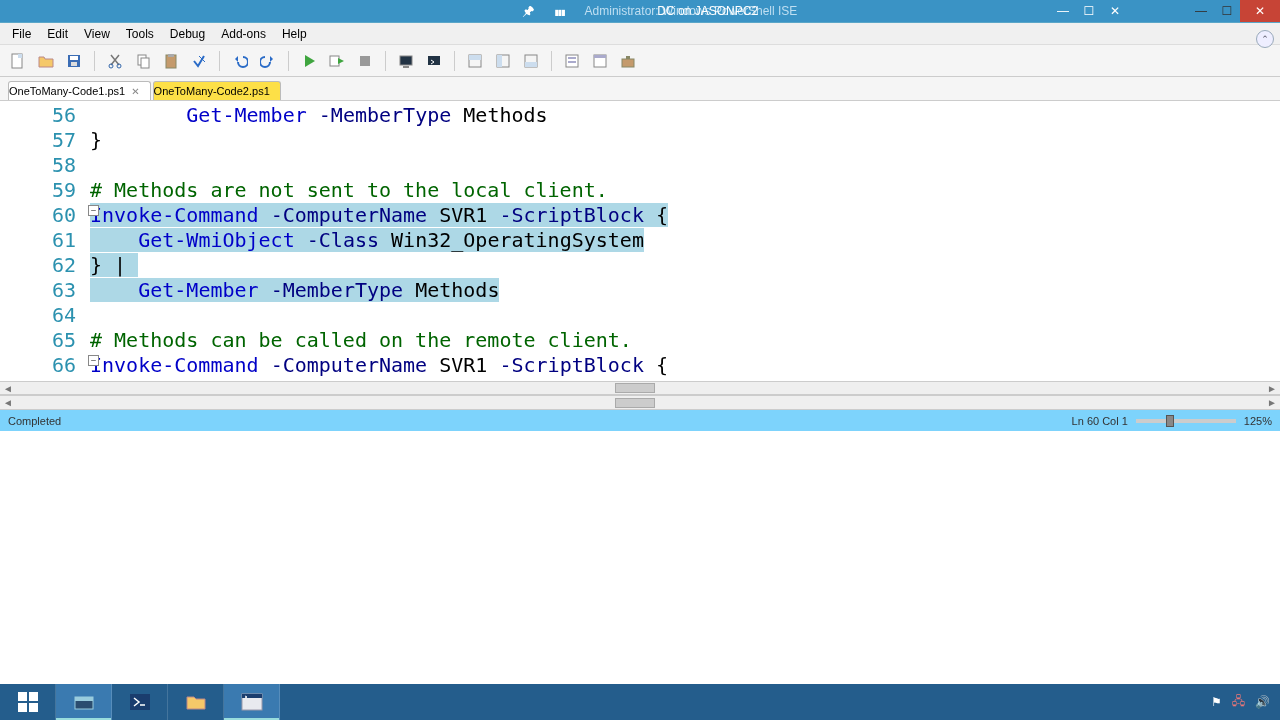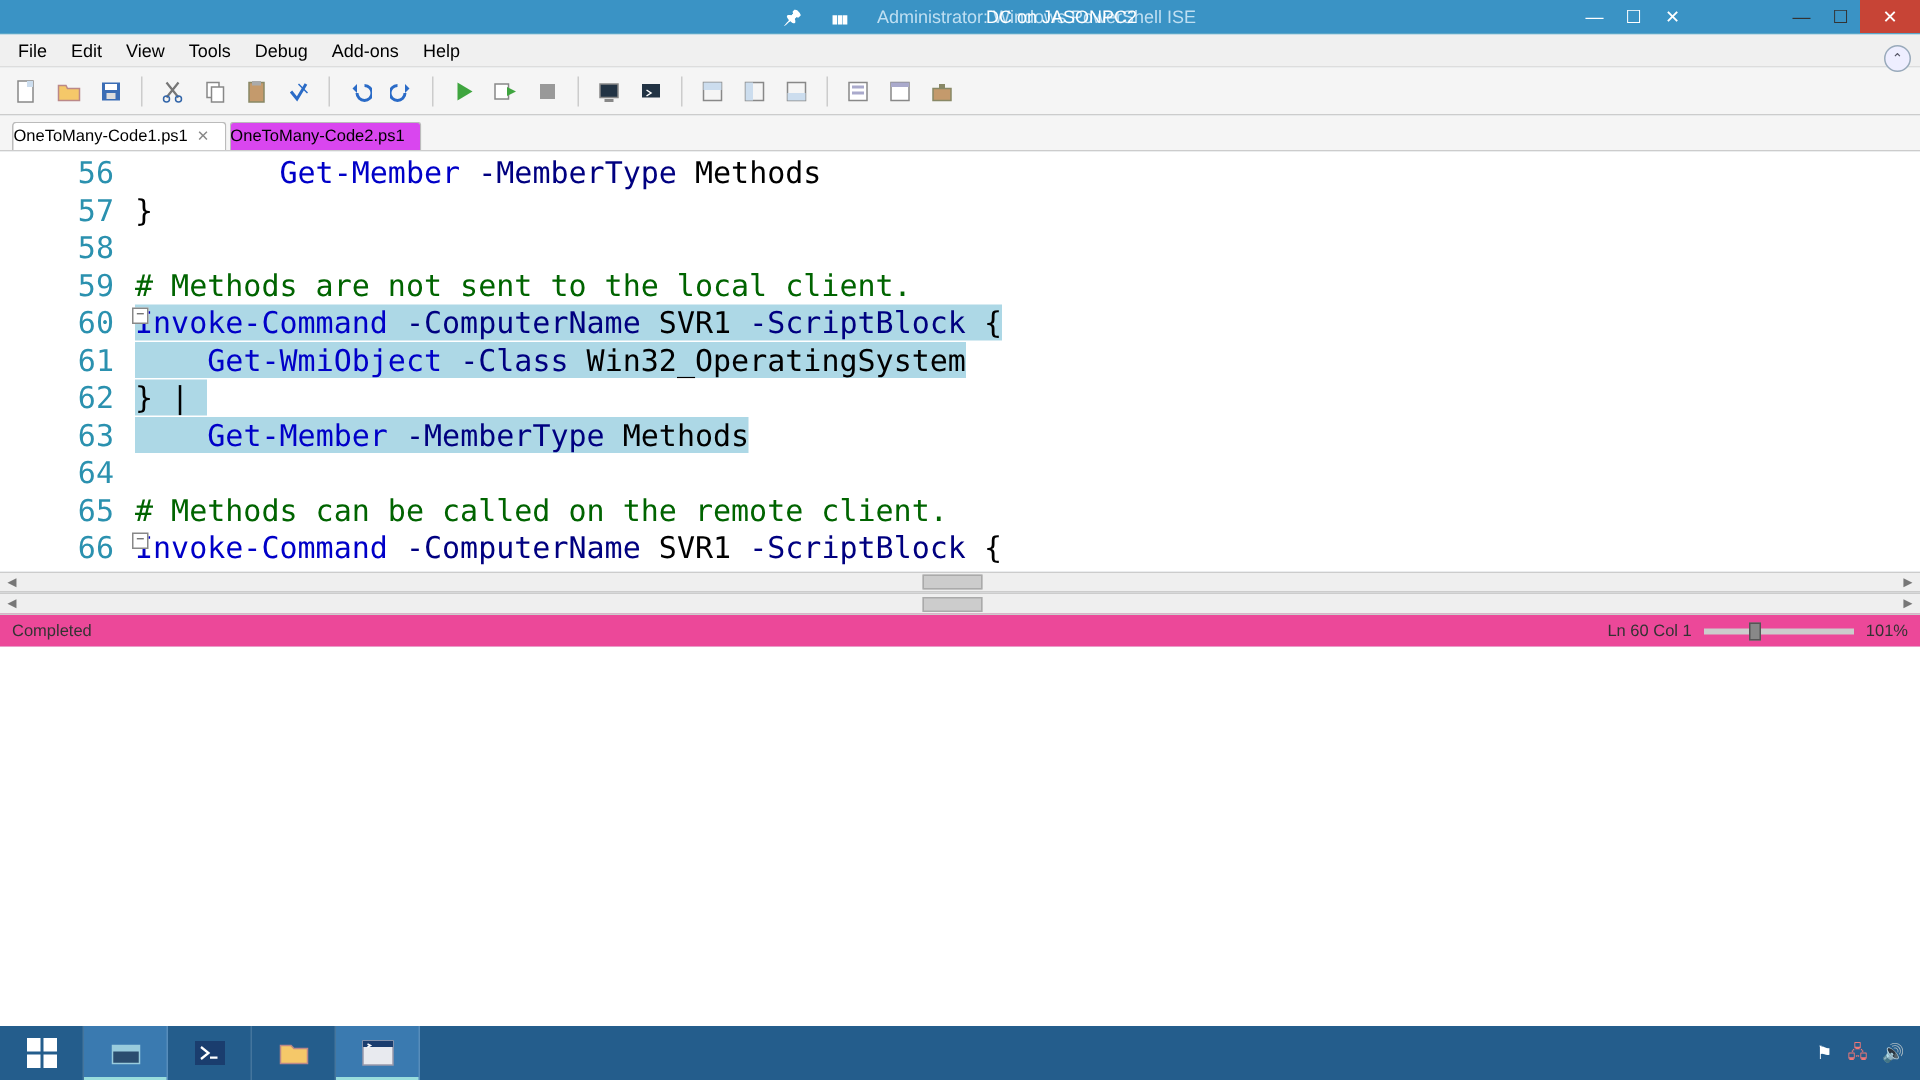--- a/index.html
+++ b/index.html
@@ -17,41 +17,41 @@
 .window-inner { background:#d4e6f1; border-top:1px solid #5aa6c8;}
 .menubar { height:22px; display:flex; align-items:center; padding:0 4px; background:#f0f0f0; border-bottom:1px solid #ddd;}
 .menubar span { padding:2px 8px; font-size:12px; cursor:default;}
 .toolbar { height:32px; background:#f5f5f5; border-bottom:1px solid #ccc; display:flex; align-items:center; padding:0 6px; gap:4px;}
 .toolbar .btn{ width:24px; height:24px; display:flex; align-items:center; justify-content:center; border-radius:2px;}
 .toolbar .sep{ width:1px; height:20px; background:#ccc; margin:0 4px;}
 .expand-toggle{ position:absolute; right:6px; top:30px; width:18px; height:18px; border:1px solid #9ab; background:#eef; border-radius:9px; display:flex; align-items:center; justify-content:center; font-size:9px; color:#556;}
 
 .tabs { height:24px; background:#f5f5f5; display:flex; align-items:flex-end; padding:0 8px; gap:2px; border-bottom:1px solid #ccc;}
 .tab { padding:3px 10px 3px 0; background:#fff; border:1px solid #bbb; border-bottom:none; font-size:11px; border-radius:3px 3px 0 0; display:flex; align-items:center; gap:6px;}
-.tab.inactive{ background:#d946ef;}
+.tab.inactive{ background:#fde047;}
 .tab .x{ color:#888; font-size:10px;}
 
 .editor { background:#fff; height:280px; display:flex; font-family:Consolas,monospace; font-size:20px; overflow:hidden; position:relative;}
 .gutter{ width:90px; text-align:right; color:#2b91af; padding-right:14px; line-height:25px; padding-top:2px; user-select:none;}
 .gutter .fold{ position:absolute; left:88px; width:11px; height:11px; border:1px solid #888; background:#fff; font-size:9px; line-height:9px; text-align:center; color:#555;}
 .code{ flex:1; line-height:25px; padding-top:2px; white-space:pre; color:#000;}
 .code .cmd{color:#0000c8;} .code .param{color:#000080;} .code .arg{color:#000000;} .code .cmt{color:#006400;}
 .sel{ background:#add8e6;}
 .editor-scroll{ height:14px; background:#efefef; border-top:1px solid #ccc; border-bottom:1px solid #ccc; display:flex; align-items:center;}
 .editor-scroll .arrow{width:16px; text-align:center; color:#777; font-size:10px;}
 .editor-scroll .track{flex:1; height:14px; position:relative;}
 .editor-scroll .thumb{position:absolute; left:48%; width:40px; height:10px; top:2px; background:#ccc; border:1px solid #aaa;}
 
 .console{ background:#012456; color:#eeedf0; height:240px; font-family:Consolas,monospace; font-size:20px; padding:8px 12px; white-space:pre; overflow:hidden; line-height:25px;}
 .console-scroll{ height:14px; background:#efefef; border-top:1px solid #ccc; display:flex; align-items:center;}
 .console-scroll .arrow{width:16px; text-align:center; color:#777; font-size:10px;}
 .console-scroll .track{flex:1; position:relative; height:14px;}
 .console-scroll .thumb{position:absolute; left:48%; width:40px; height:10px; top:2px; background:#ccc; border:1px solid #aaa;}
 
-.statusbar{ height:22px; background:#ec4899; border-top:1px solid #ccc; display:flex; align-items:center; padding:0 8px; font-size:11px; color:#333;}
+.statusbar{ height:22px; background:#7dd3fc; border-top:1px solid #ccc; display:flex; align-items:center; padding:0 8px; font-size:11px; color:#333;}
 .statusbar .spacer{flex:1;}
 .statusbar .zoom-slider{width:100px; height:4px; background:#ccc; margin:0 8px; position:relative;}
 .statusbar .zoom-slider .knob{position:absolute; left:30px; top:-4px; width:8px; height:12px; background:#888; border:1px solid #555;}
 
 .taskbar{ position:absolute; bottom:0; left:0; right:0; height:36px; background:#245d8c; display:flex; align-items:stretch;}
 .taskbar .tbtn{ width:56px; display:flex; align-items:center; justify-content:center; border-right:1px solid rgba(255,255,255,0.15);}
 .taskbar .tbtn.active{ background:#3a7ab0; box-shadow:inset 0 -2px 0 #9dd;}
 .taskbar .tray{ margin-left:auto; display:flex; align-items:center; padding:0 10px; gap:10px; color:#e8c;}
 
 svg{display:block;}
@@ -263,21 +263,21 @@
   <div class="arrow">►</div>
 </div>
 
 <div class="statusbar">
   <span>Completed</span>
   <div class="spacer"></div>
   <span>Ln 60  Col 1</span>
   <div class="zoom-slider">
         <div class="knob"></div>
       </div>
-  <span>101%</span>
+  <span>125%</span>
 </div>
 
 </div>
 
 <div class="taskbar">
   <div class="tbtn">
       <svg width="20" height="20">
         <rect x="0" y="0" width="9" height="9" fill="#fff"></rect>
         <rect x="11" y="0" width="9" height="9" fill="#fff"></rect>
         <rect x="0" y="11" width="9" height="9" fill="#fff"></rect>

